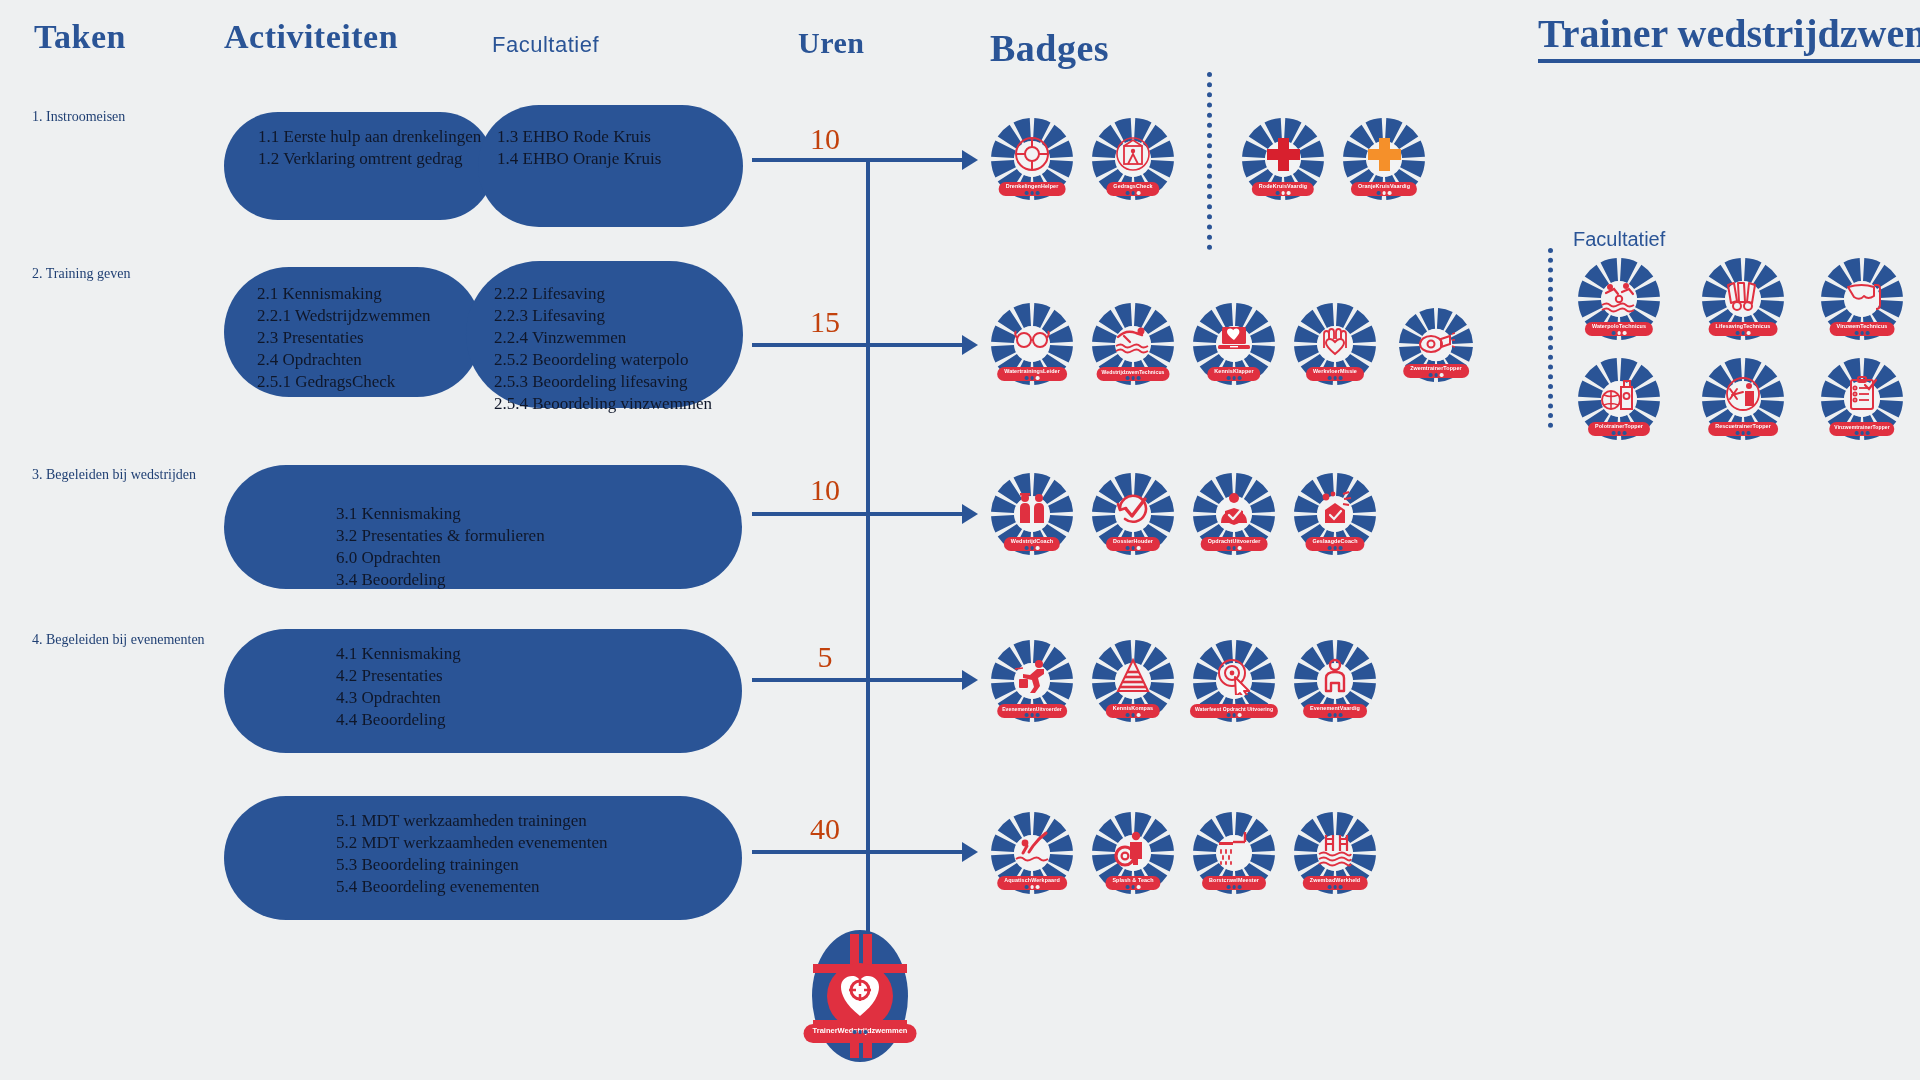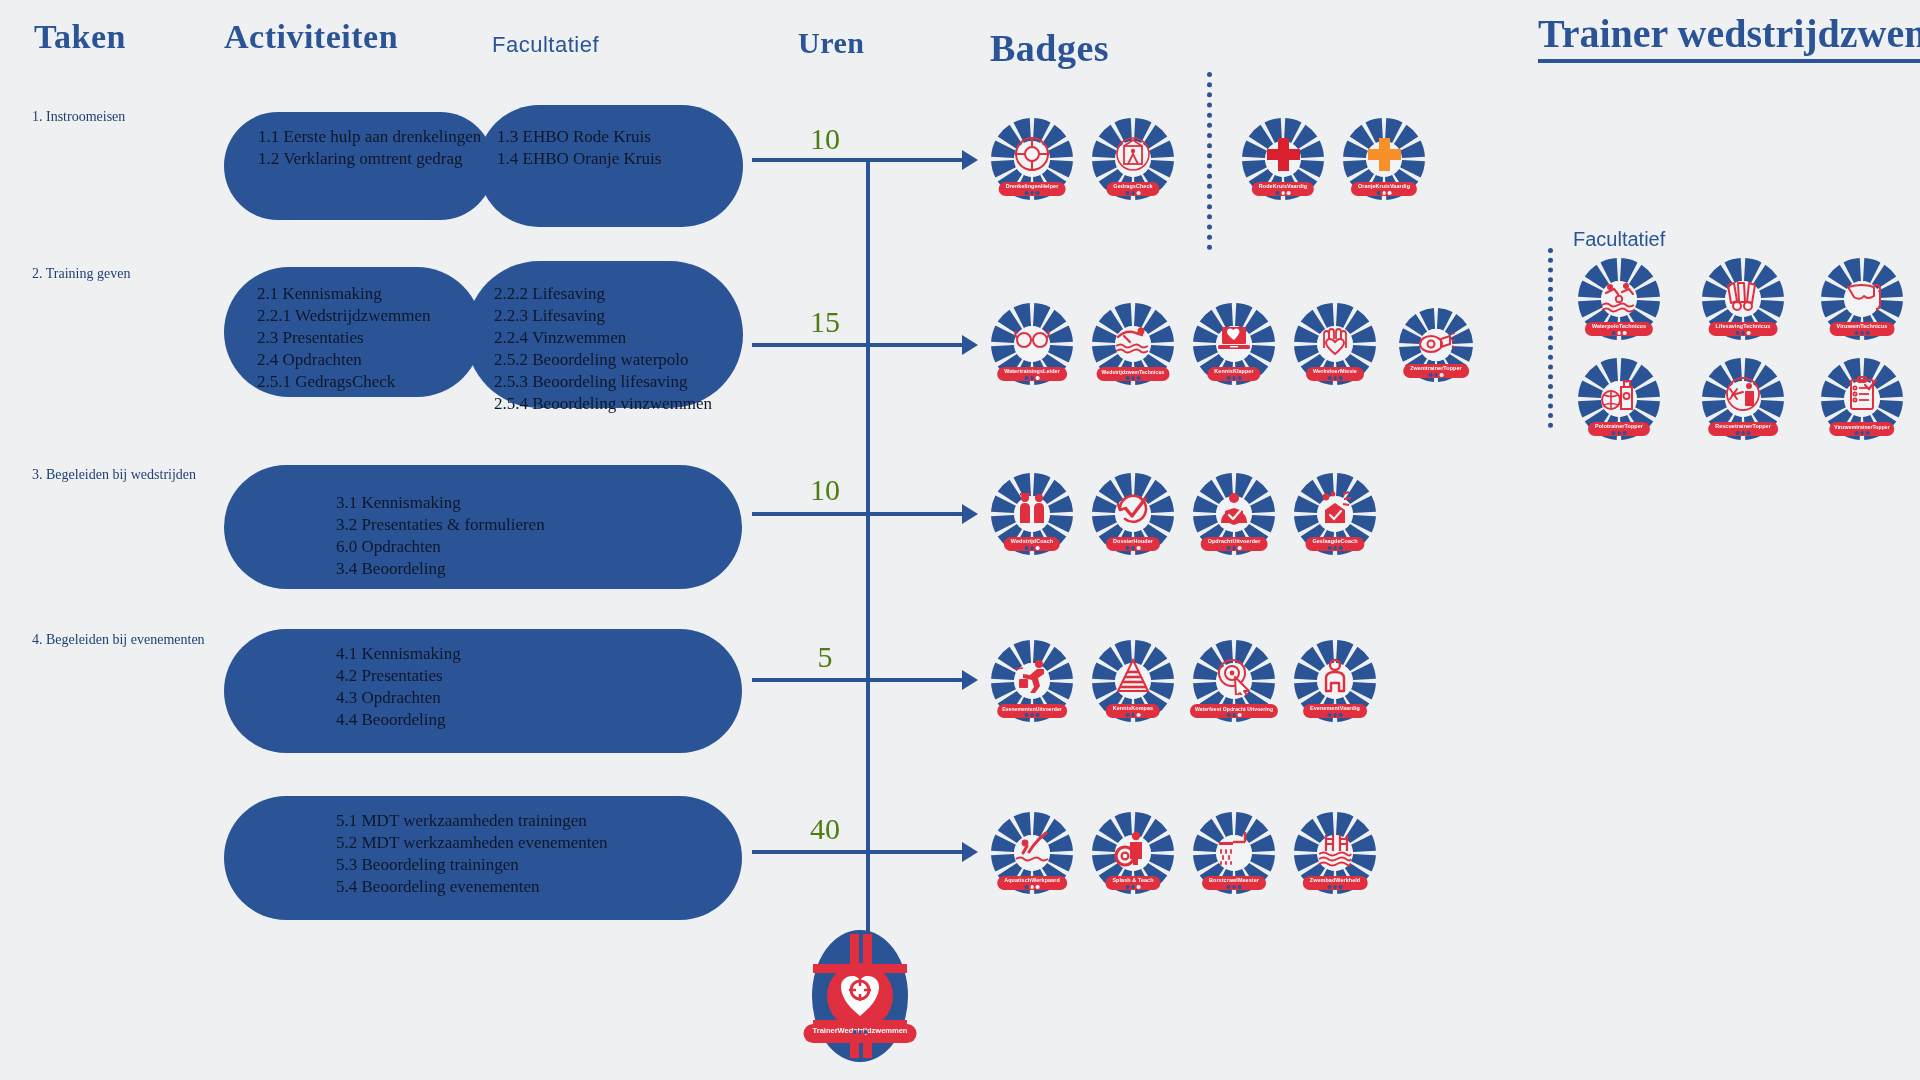--- a/index.html
+++ b/index.html
@@ -59,21 +59,21 @@
     color: #0f172a;
     font-size: 17px;
     line-height: 1.30;
     font-family: "Liberation Serif", serif;
     white-space: nowrap;
   }
 
   
   .uren {
     position: absolute;
-    color: #4d7c0f;
+    color: #c2410c;
     font-size: 30px;
     font-family: "Liberation Serif", serif;
     text-align: center;
     width: 80px;
   }
 
   
   .hline {
     position: absolute;
     height: 4px;
@@ -720,21 +720,21 @@
     <div class="dots">
         <i></i>
         <i></i>
         <i></i>
       </div>
   </div>
 
   <div class="task-label" style="top:466px;">3. Begeleiden bij wedstrijden</div>
 
   <div class="pill" style="left:224px; top:465px; width:518px; height:124px;"></div>
-  <div style="position:absolute; left:336px; top:492px;">
+  <div style="position:absolute; left:336px; top:503px;">
     <div class="pill-text">3.1 Kennismaking</div>
     <div class="pill-text">3.2 Presentaties &amp; formulieren</div>
     <div class="pill-text">6.0 Opdrachten</div>
     <div class="pill-text">3.4 Beoordeling</div>
   </div>
 
   <div class="uren" style="left:785px; top:473px;">10</div>
   <div class="hline" style="left:752px; top:512px; width:218px;"></div>
   <div class="arrow-right" style="left:962px; top:504px;"></div>
 

